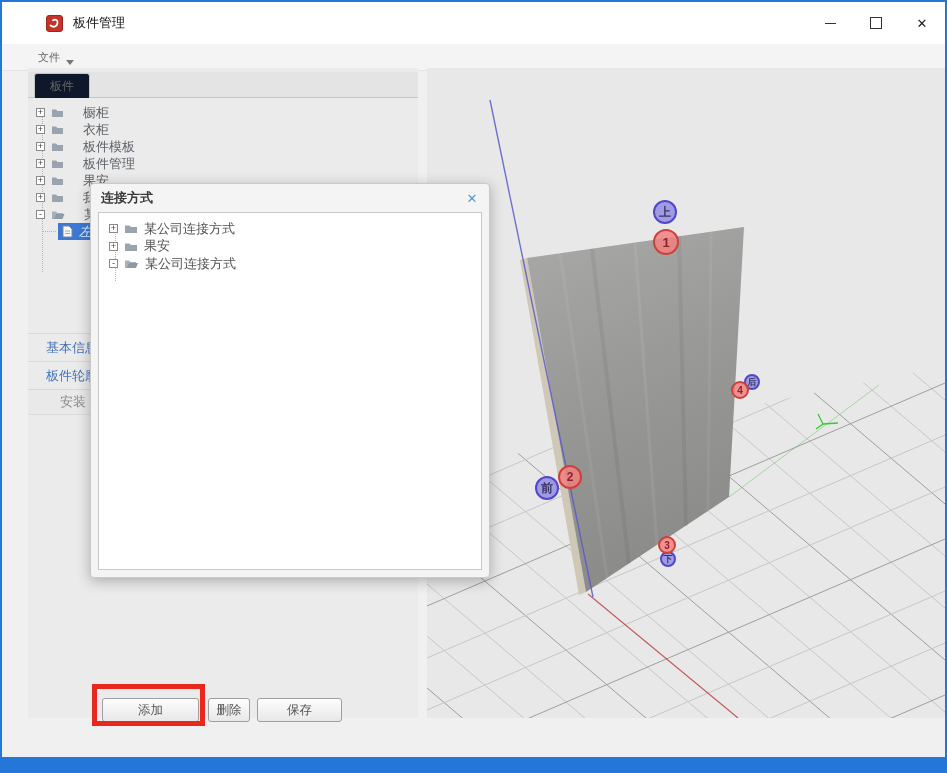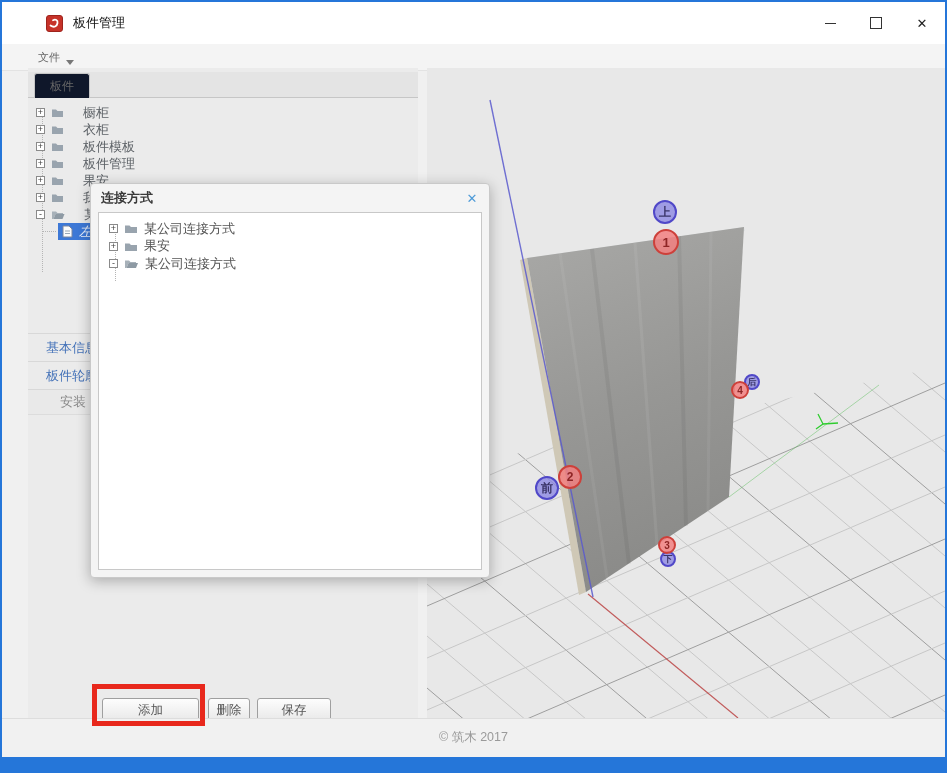--- a/index.html
+++ b/index.html
@@ -165,21 +165,21 @@
         <span>安装</span>
       </div>
 
     <div class="btn-row">
       <div class="btn" style="left:74px;width:97px;">
           <span>添加</span>
         </div>
       <div class="btn" style="left:180px;width:42px;">
           <span>删除</span>
         </div>
-      <div class="btn" style="left:229px;width:74px;">
+      <div class="btn" style="left:229px;width:85px;">
           <span>保存</span>
         </div>
     </div>
   </div>
 
   <div class="viewport">
     <svg width="518" height="650" viewBox="0 0 518 650">
       <defs>
         <clipPath id="groundClip">
             <polygon points="0,650 0,404 518,298 518,650"></polygon>
@@ -288,18 +288,15 @@
               <path d="M4.5 5 H14 L12 10 H2.5 Z" fill="#8e9aa4"></path>
             </svg>
           <span>某公司连接方式</span>
         </div>
       </div>
     </div>
   </div>
 
   <div class="annotation"></div>
 
-  <div class="footer">
-    <span>© 筑木 2017</span>
-  </div>
   <div class="bottom-band"></div>
 
 </div>
 
 </body></html>

